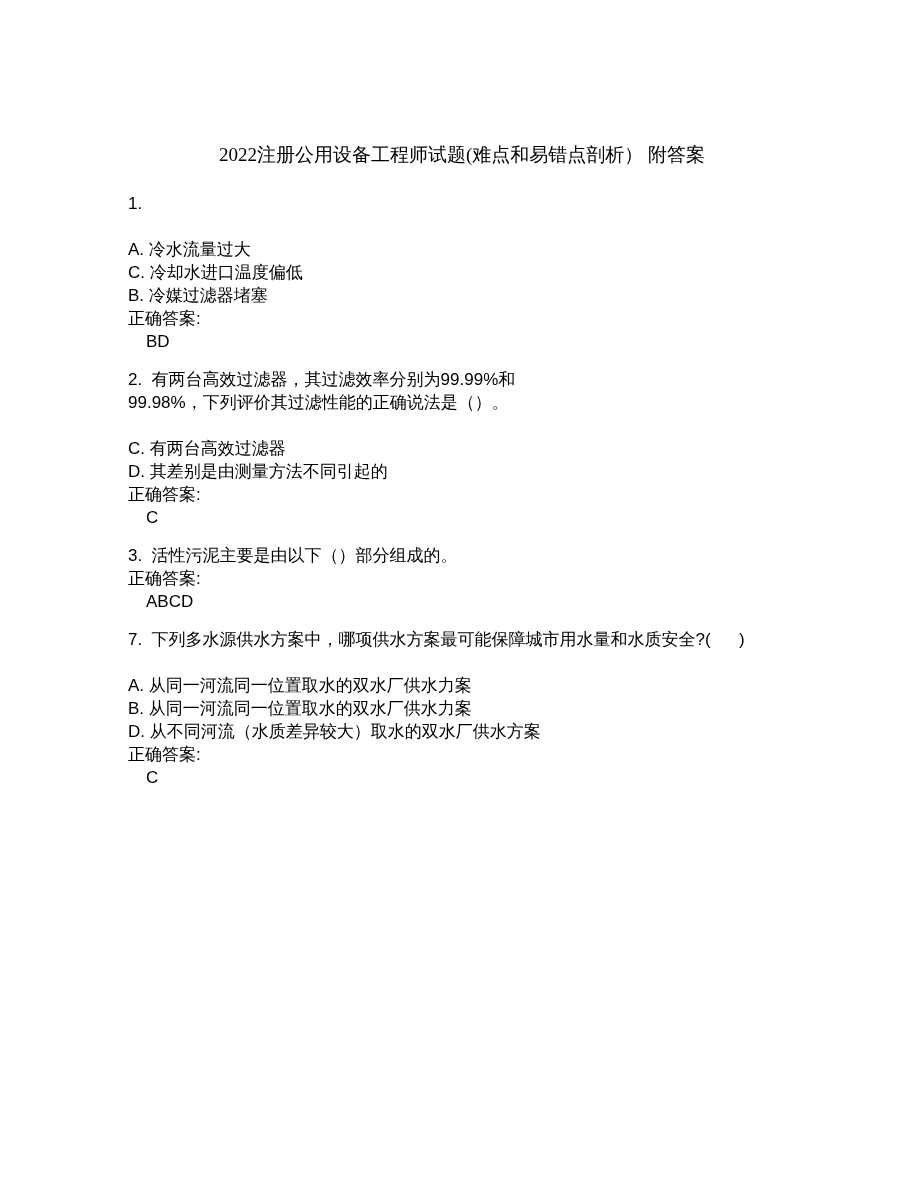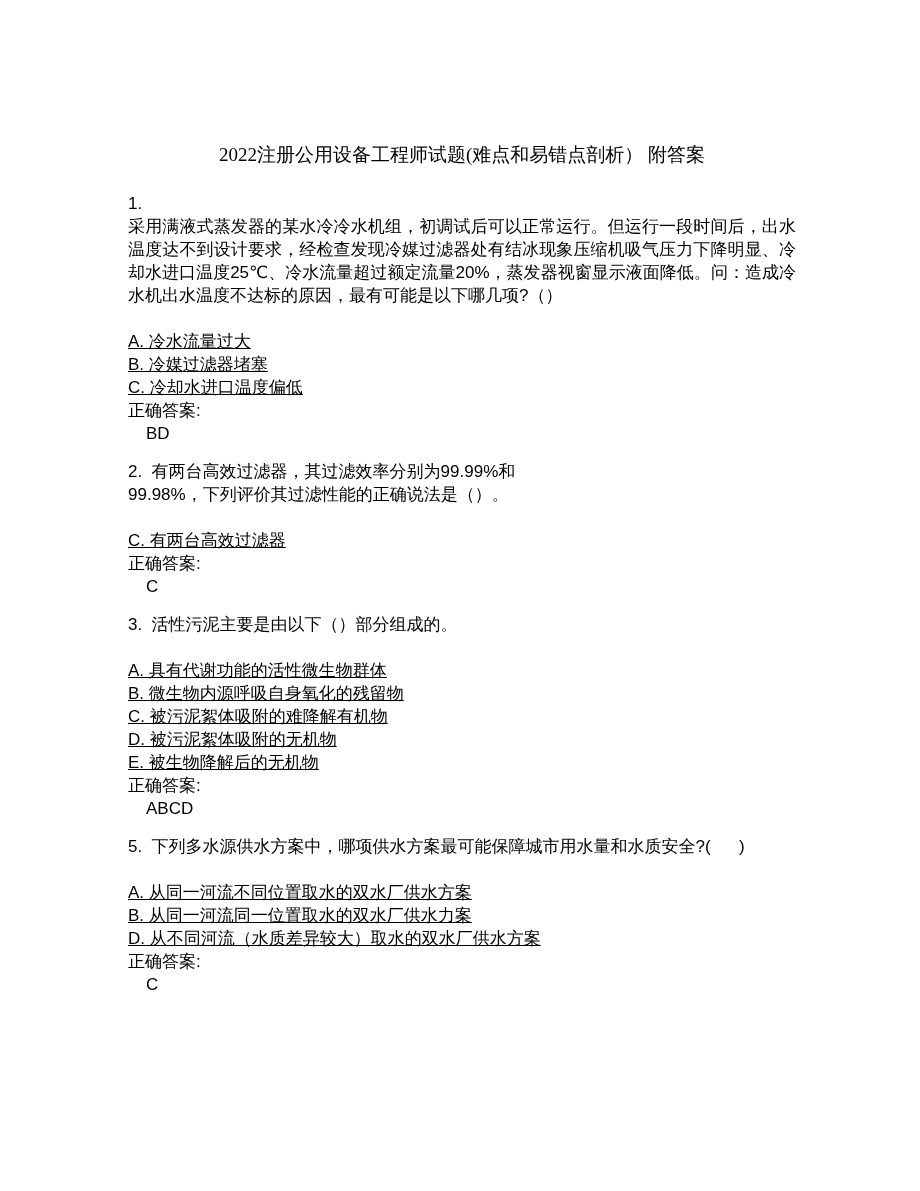--- a/index.html
+++ b/index.html
@@ -43,77 +43,69 @@
   .q-stem {
     margin: 0;
     text-align: justify;
     white-space: pre-wrap;
   }
   .q-options {
     margin: 23px 0 0 0;
   }
   .q-options p {
     margin: 0;
-    text-decoration: underline;
   }
   .q-answer-label {
     margin: 0;
   }
   .q-answer {
     margin: 0;
     padding-left: 18px;
   }
 </style>
 </head>
 <body>
 
 <div class="page">
   <div class="doc">
 
     <h1 class="doc-title">2022注册公用设备工程师试题(难点和易错点剖析） 附答案</h1>
 
     <section class="question">
       <p class="q-heading">1.</p>
-      <p class="q-stem">采用满液式蒸发器的某水冷冷水机组，初调试后可以正常运行。但运行一段时间后，出水温度达不到设计要求，经检查发现冷媒过滤器处有结冰现象压缩机吸气压力下降明显、冷却水进口温度25℃、冷水流量超过额定流量20%，蒸发器视窗显示液面降低。问：造成冷水机出水温度不达标的原因，最有可能是以下哪几项?（）</p>
       <div class="q-options">
         <p>A. 冷水流量过大</p>
+        <p>C. 冷却水进口温度偏低</p>
         <p>B. 冷媒过滤器堵塞</p>
-        <p>C. 冷却水进口温度偏低</p>
       </div>
       <p class="q-answer-label">正确答案:</p>
       <p class="q-answer">BD</p>
     </section>
 
     <section class="question">
       <p class="q-stem">2.  有两台高效过滤器，其过滤效率分别为99.99%和
 99.98%，下列评价其过滤性能的正确说法是（）。</p>
       <div class="q-options">
         <p>C. 有两台高效过滤器</p>
+        <p>D. 其差别是由测量方法不同引起的</p>
       </div>
       <p class="q-answer-label">正确答案:</p>
       <p class="q-answer">C</p>
     </section>
 
     <section class="question">
       <p class="q-stem">3.  活性污泥主要是由以下（）部分组成的。</p>
-      <div class="q-options">
-        <p>A. 具有代谢功能的活性微生物群体</p>
-        <p>B. 微生物内源呼吸自身氧化的残留物</p>
-        <p>C. 被污泥絮体吸附的难降解有机物</p>
-        <p>D. 被污泥絮体吸附的无机物</p>
-        <p>E. 被生物降解后的无机物</p>
-      </div>
       <p class="q-answer-label">正确答案:</p>
       <p class="q-answer">ABCD</p>
     </section>
 
     <section class="question">
-      <p class="q-stem">5.  下列多水源供水方案中，哪项供水方案最可能保障城市用水量和水质安全?(      )</p>
+      <p class="q-stem">7.  下列多水源供水方案中，哪项供水方案最可能保障城市用水量和水质安全?(      )</p>
       <div class="q-options">
-        <p>A. 从同一河流不同位置取水的双水厂供水方案</p>
+        <p>A. 从同一河流同一位置取水的双水厂供水力案</p>
         <p>B. 从同一河流同一位置取水的双水厂供水力案</p>
         <p>D. 从不同河流（水质差异较大）取水的双水厂供水方案</p>
       </div>
       <p class="q-answer-label">正确答案:</p>
       <p class="q-answer">C</p>
     </section>
 
   </div>
 </div>
 

